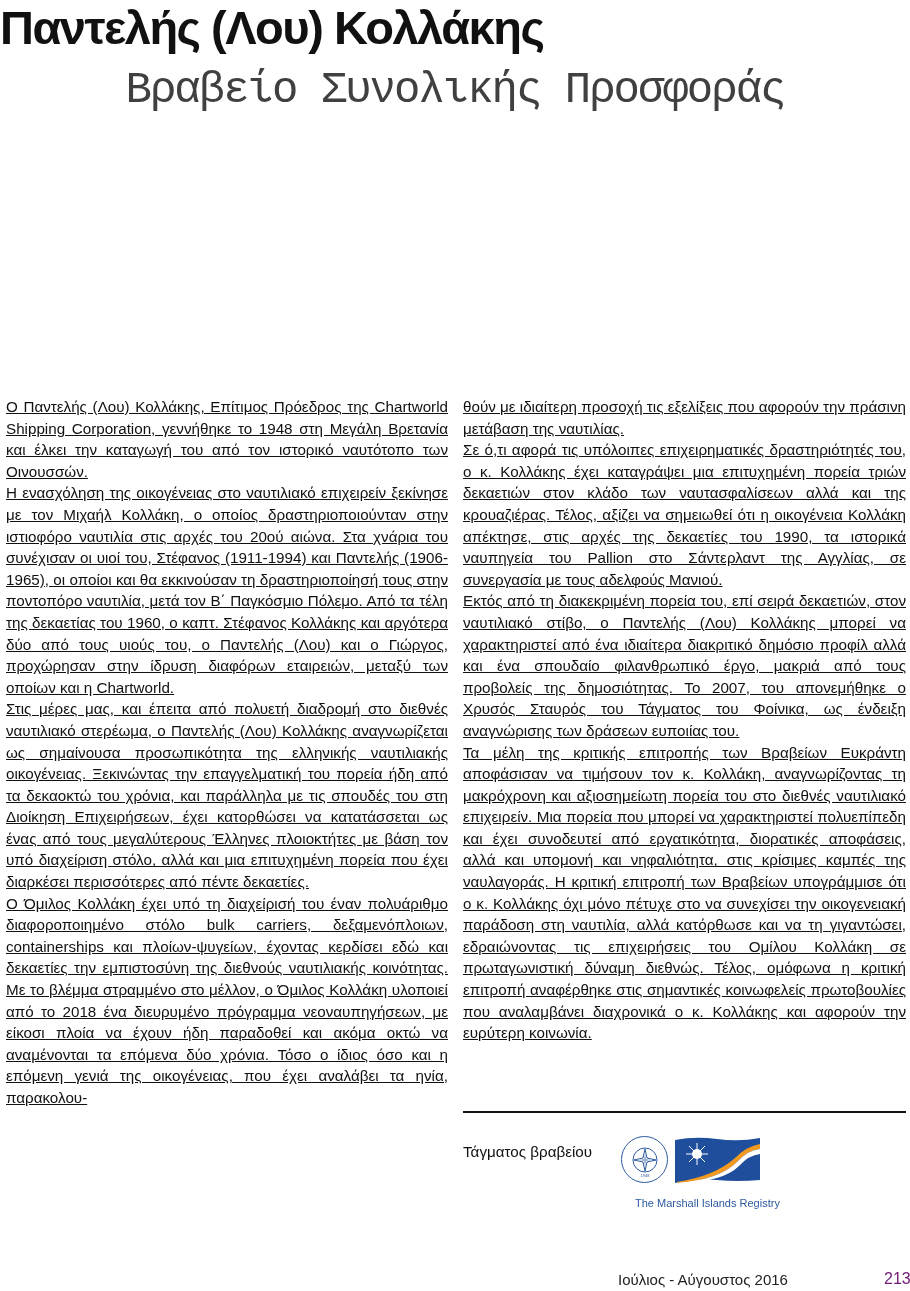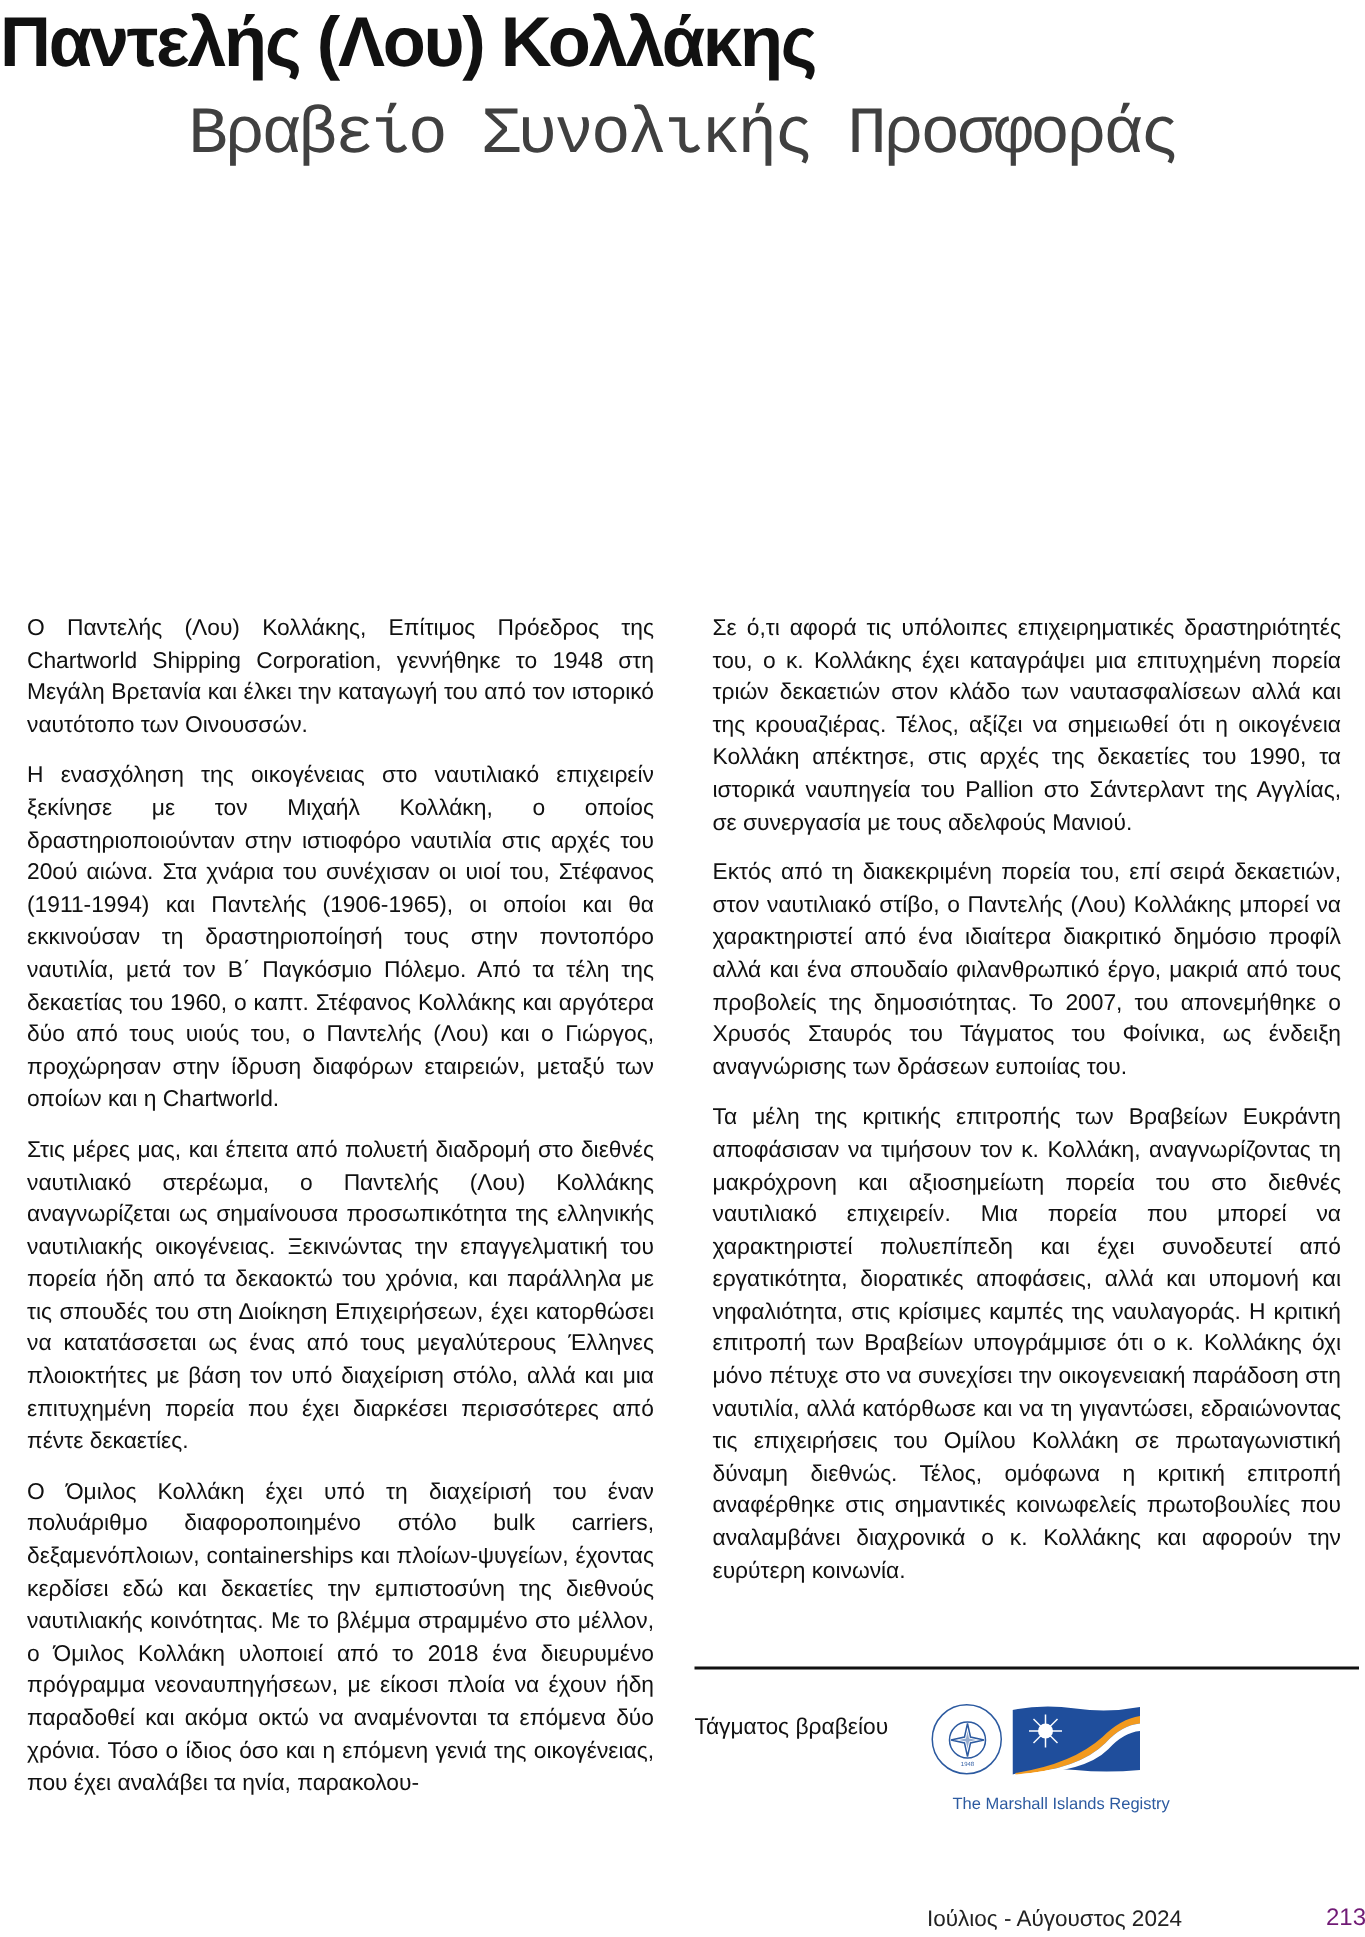--- a/index.html
+++ b/index.html
@@ -1,20 +1,20 @@
 <!DOCTYPE html>
 <html><head>
 <meta charset="utf-8">
 <style>
   html, body { margin:0; padding:0; background:#ffffff; }
   body { width:910px; height:1291px; position:relative; overflow:hidden; color:#111; font-family:"Liberation Sans", sans-serif; }
   .title { position:absolute; top:0; left:0; width:910px; text-align:left; font-family:"Liberation Sans", sans-serif; font-weight:bold; font-size:47px; line-height:56px; letter-spacing:-1.5px; }
   .subtitle { position:absolute; top:66px; left:0; width:910px; text-align:center; font-family:"Liberation Mono", "DejaVu Sans Mono", monospace; font-size:44px; line-height:48px; letter-spacing:-2px; color:#404040; }
   .col { position:absolute; top:396px; width:442px; font-size:15.2px; line-height:21.6px; text-align:justify; }
-  .col p { margin:12px; }
+  .col p { margin:0;text-decoration:underline; }
   .col-left { left:6px; }
   .col-right { left:463px; width:443px; top:396px; }
   .rule { position:absolute; left:463px; top:1111px; width:443px; height:2px; background:#111; }
   .sponsor-label { position:absolute; left:463px; top:1143px; font-size:15.2px; }
   .logo-seal { position:absolute; left:621px; top:1136px; width:47px; height:47px; border:1.5px solid #2c5aa0; border-radius:50%; box-sizing:border-box; display:flex; align-items:center; justify-content:center; }
   .logo-flag { position:absolute; left:675px; top:1136px; width:85px; height:48px; }
   .logo-text { position:absolute; left:618px; top:1197px; font-size:11px; color:#2c5aa0;margin-left:17px; }
   .footer-issue { position:absolute; left:618px; top:1271px; font-size:15px; color:#222; }
   .footer-page { position:absolute; left:884px; top:1270px; font-size:16px; color:#701a75; }
 </style>
@@ -27,20 +27,21 @@
 </div>
 
 <div class="col col-left">
   <p>Ο Παντελής (Λου) Κολλάκης, Επίτιμος Πρόεδρος της Chartworld Shipping Corporation, γεννήθηκε το 1948 στη Μεγάλη Βρετανία και έλκει την καταγωγή του από τον ιστορικό ναυτότοπο των Οινουσσών.</p>
   <p>Η ενασχόληση της οικογένειας στο ναυτιλιακό επιχειρείν ξεκίνησε με τον Μιχαήλ Κολλάκη, ο οποίος δραστηριοποιούνταν στην ιστιοφόρο ναυτιλία στις αρχές του 20ού αιώνα. Στα χνάρια του συνέχισαν οι υιοί του, Στέφανος (1911-1994) και Παντελής (1906-1965), οι οποίοι και θα εκκινούσαν τη δραστηριοποίησή τους στην ποντοπόρο ναυτιλία, μετά τον Β΄ Παγκόσμιο Πόλεμο. Από τα τέλη της δεκαετίας του 1960, ο καπτ. Στέφανος Κολλάκης και αργότερα δύο από τους υιούς του, ο Παντελής (Λου) και ο Γιώργος, προχώρησαν στην ίδρυση διαφόρων εταιρειών, μεταξύ των οποίων και η Chartworld.</p>
   <p>Στις μέρες μας, και έπειτα από πολυετή διαδρομή στο διεθνές ναυτιλιακό στερέωμα, ο Παντελής (Λου) Κολλάκης αναγνωρίζεται ως σημαίνουσα προσωπικότητα της ελληνικής ναυτιλιακής οικογένειας. Ξεκινώντας την επαγγελματική του πορεία ήδη από τα δεκαοκτώ του χρόνια, και παράλληλα με τις σπουδές του στη Διοίκηση Επιχειρήσεων, έχει κατορθώσει να κατατάσσεται ως ένας από τους μεγαλύτερους Έλληνες πλοιοκτήτες με βάση τον υπό διαχείριση στόλο, αλλά και μια επιτυχημένη πορεία που έχει διαρκέσει περισσότερες από πέντε δεκαετίες.</p>
   <p>Ο Όμιλος Κολλάκη έχει υπό τη διαχείρισή του έναν πολυάριθμο διαφοροποιημένο στόλο bulk carriers, δεξαμενόπλοιων, containerships και πλοίων-ψυγείων, έχοντας κερδίσει εδώ και δεκαετίες την εμπιστοσύνη της διεθνούς ναυτιλιακής κοινότητας. Με το βλέμμα στραμμένο στο μέλλον, ο Όμιλος Κολλάκη υλοποιεί από το 2018 ένα διευρυμένο πρόγραμμα νεοναυπηγήσεων, με είκοσι πλοία να έχουν ήδη παραδοθεί και ακόμα οκτώ να αναμένονται τα επόμενα δύο χρόνια. Τόσο ο ίδιος όσο και η επόμενη γενιά της οικογένειας, που έχει αναλάβει τα ηνία, παρακολου-</p>
 </div>
 
 <div class="col col-right">
+  <p>θούν με ιδιαίτερη προσοχή τις εξελίξεις που αφορούν την πράσινη μετάβαση της ναυτιλίας.</p>
   <p>Σε ό,τι αφορά τις υπόλοιπες επιχειρηματικές δραστηριότητές του, ο κ. Κολλάκης έχει καταγράψει μια επιτυχημένη πορεία τριών δεκαετιών στον κλάδο των ναυτασφαλίσεων αλλά και της κρουαζιέρας. Τέλος, αξίζει να σημειωθεί ότι η οικογένεια Κολλάκη απέκτησε, στις αρχές της δεκαετίες του 1990, τα ιστορικά ναυπηγεία του Pallion στο Σάντερλαντ της Αγγλίας, σε συνεργασία με τους αδελφούς Μανιού.</p>
   <p>Εκτός από τη διακεκριμένη πορεία του, επί σειρά δεκαετιών, στον ναυτιλιακό στίβο, ο Παντελής (Λου) Κολλάκης μπορεί να χαρακτηριστεί από ένα ιδιαίτερα διακριτικό δημόσιο προφίλ αλλά και ένα σπουδαίο φιλανθρωπικό έργο, μακριά από τους προβολείς της δημοσιότητας. Το 2007, του απονεμήθηκε ο Χρυσός Σταυρός του Τάγματος του Φοίνικα, ως ένδειξη αναγνώρισης των δράσεων ευποιίας του.</p>
   <p>Τα μέλη της κριτικής επιτροπής των Βραβείων Ευκράντη αποφάσισαν να τιμήσουν τον κ. Κολλάκη, αναγνωρίζοντας τη μακρόχρονη και αξιοσημείωτη πορεία του στο διεθνές ναυτιλιακό επιχειρείν. Μια πορεία που μπορεί να χαρακτηριστεί πολυεπίπεδη και έχει συνοδευτεί από εργατικότητα, διορατικές αποφάσεις, αλλά και υπομονή και νηφαλιότητα, στις κρίσιμες καμπές της ναυλαγοράς. Η κριτική επιτροπή των Βραβείων υπογράμμισε ότι ο κ. Κολλάκης όχι μόνο πέτυχε στο να συνεχίσει την οικογενειακή παράδοση στη ναυτιλία, αλλά κατόρθωσε και να τη γιγαντώσει, εδραιώνοντας τις επιχειρήσεις του Ομίλου Κολλάκη σε πρωταγωνιστική δύναμη διεθνώς. Τέλος, ομόφωνα η κριτική επιτροπή αναφέρθηκε στις σημαντικές κοινωφελείς πρωτοβουλίες που αναλαμβάνει διαχρονικά ο κ. Κολλάκης και αφορούν την ευρύτερη κοινωνία.</p>
 </div>
 
 <div class="rule"></div>
 <div class="sponsor-label">Τάγματος βραβείου</div>
 
 <div class="logo-seal">
   <svg width="40" height="40" viewBox="0 0 40 40">
@@ -61,14 +62,14 @@
       <line x1="0" y1="-11" x2="0" y2="11"></line>
         <line x1="-11" y1="0" x2="11" y2="0"></line>
       <line x1="-8" y1="-8" x2="8" y2="8"></line>
         <line x1="-8" y1="8" x2="8" y2="-8"></line>
     </g>
   </g>
 </svg>
 
 <div class="logo-text">The Marshall Islands Registry</div>
 
-<div class="footer-issue">Ιούλιος - Αύγουστος 2024</div>
+<div class="footer-issue">Ιούλιος - Αύγουστος 2016</div>
 <div class="footer-page">213</div>
 
 </body></html>

